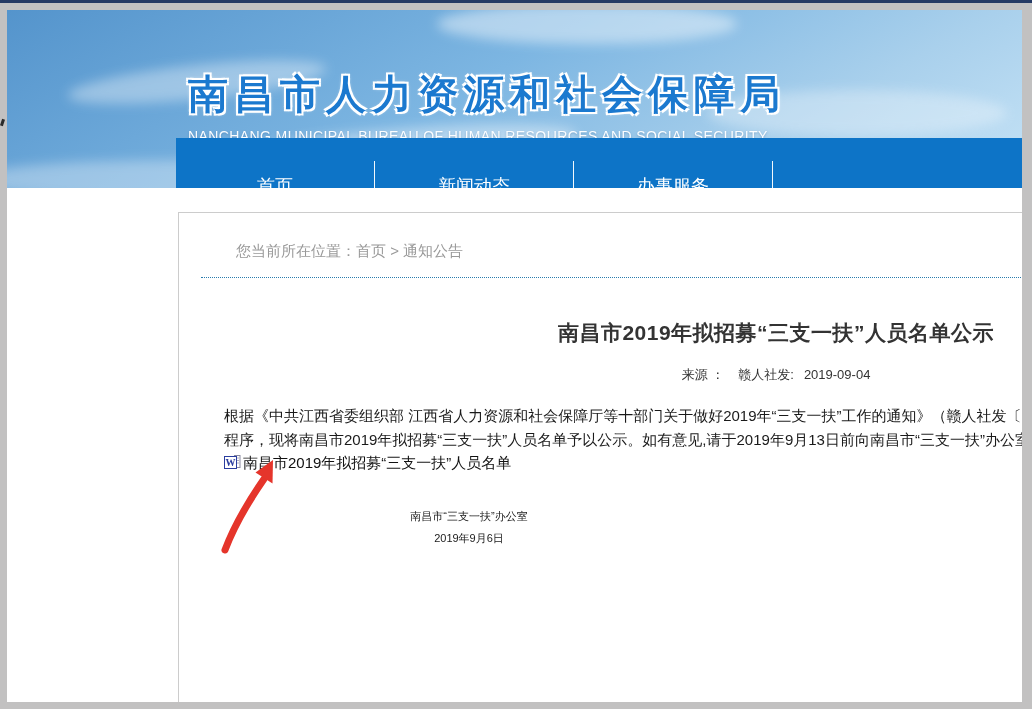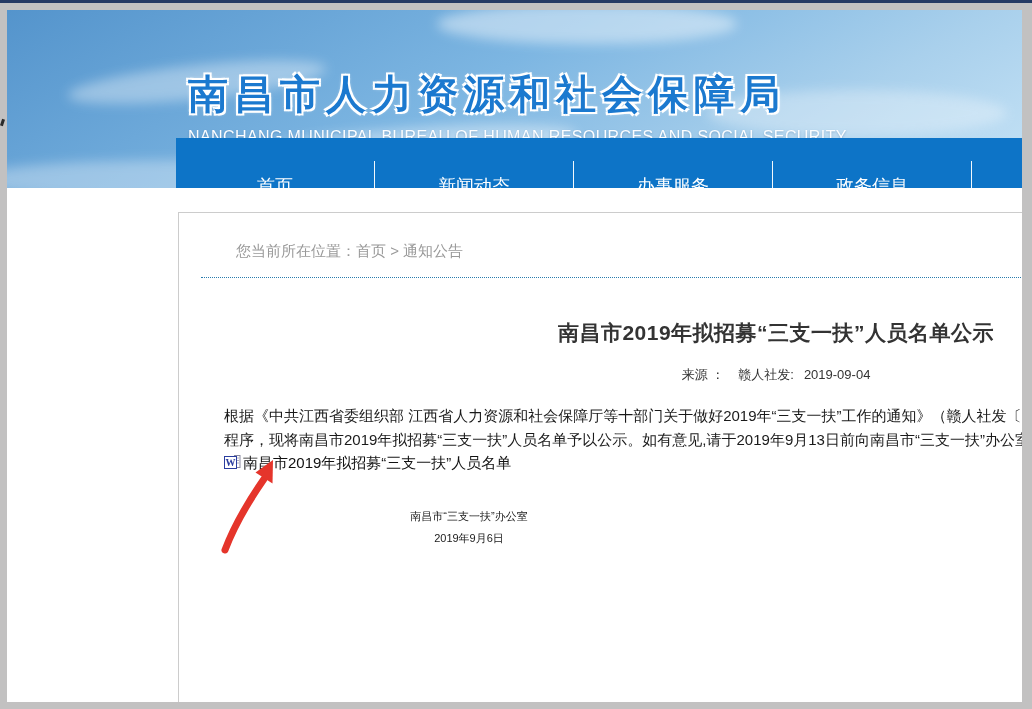--- a/index.html
+++ b/index.html
@@ -24,22 +24,22 @@
   .cloud { position:absolute; border-radius:50%; filter:blur(6px); background:rgba(255,255,255,.55); }
   .cloud.c1 { left:60px;  top:55px;  width:260px; height:34px; transform:rotate(-6deg); opacity:.65; }
   .cloud.c2 { left:430px; top:-6px;  width:300px; height:40px; opacity:.8; }
   .cloud.c3 { left:230px; top:118px; width:340px; height:36px; transform:rotate(-4deg); opacity:.7; }
   .cloud.c4 { left:700px; top:80px;  width:300px; height:46px; opacity:.55; }
   .cloud.c5 { left:-40px; top:150px; width:420px; height:40px; opacity:.6; }
 
   .brand { position:absolute; left:181px; top:33px;margin-top:24px; }
   .brand-cn { font-size:40px; font-weight:bold; letter-spacing:6px; color:#1b79cf; white-space:nowrap;
               text-shadow:-2px -2px 0 #fff, 2px -2px 0 #fff, -2px 2px 0 #fff, 2px 2px 0 #fff, 0 0 4px #fff; }
-  .brand-en { margin-top:6px; font-size:16px; letter-spacing:.4px; color:#fbfdff; white-space:nowrap;
-              text-shadow:0 1px 2px rgba(40,90,140,.35);text-align:center; }
+  .brand-en { margin-top:6px; font-size:14px; letter-spacing:.4px; color:#fbfdff; white-space:nowrap;
+              text-shadow:0 1px 2px rgba(40,90,140,.35); }
 
   
   .nav { position:absolute; left:169px; top:128px; width:1016px; height:50px;
          display:flex; background:#0d74c7; z-index:3; }
   .nav-item { width:199px; height:50px; display:flex; align-items:center; justify-content:center;
               color:#ffffff; font-size:18px; cursor:pointer; border-right:1px solid rgba(255,255,255,.95);margin-top:23px; }
   .nav-item:last-child { flex:1; border-right:none; }
 
   
   .content-box { position:absolute; left:171px; top:202px; width:1196px; height:760px;
@@ -83,21 +83,20 @@
       <div class="brand">
         <div class="brand-cn">南昌市人力资源和社会保障局</div>
         <div class="brand-en">NANCHANG MUNICIPAL BUREAU OF HUMAN RESOURCES AND SOCIAL SECURITY</div>
       </div>
     </div>
 
     <div class="nav">
       <div class="nav-item">首页</div>
       <div class="nav-item">新闻动态</div>
       <div class="nav-item">办事服务</div>
-      <div class="nav-item">政务信息</div>
       <div class="nav-item"></div>
     </div>
 
     <div class="content-box">
       <div class="breadcrumb">您当前所在位置：首页 &gt; 通知公告</div>
       <div class="dotted-divider"></div>
 
       <div class="art-title">南昌市2019年拟招募“三支一扶”人员名单公示</div>
 
       <div class="art-meta">

